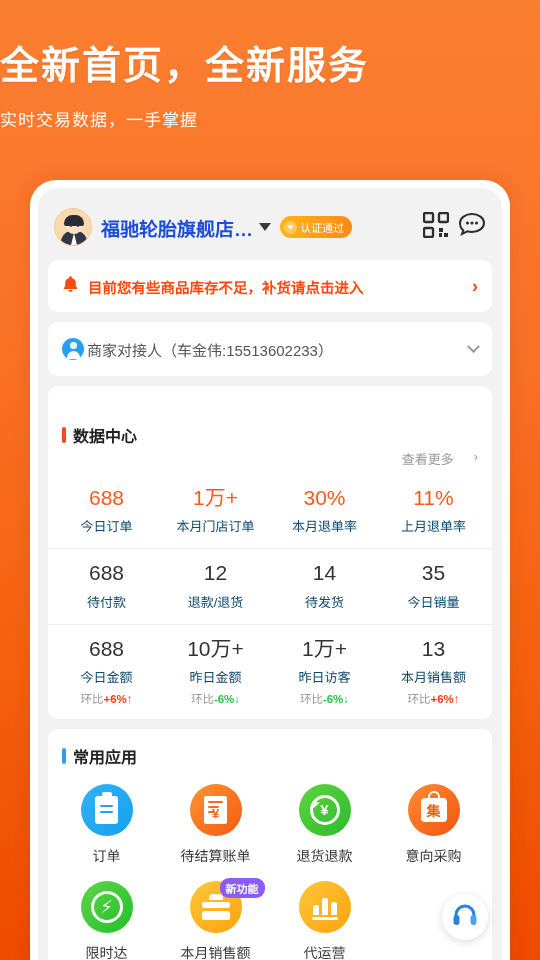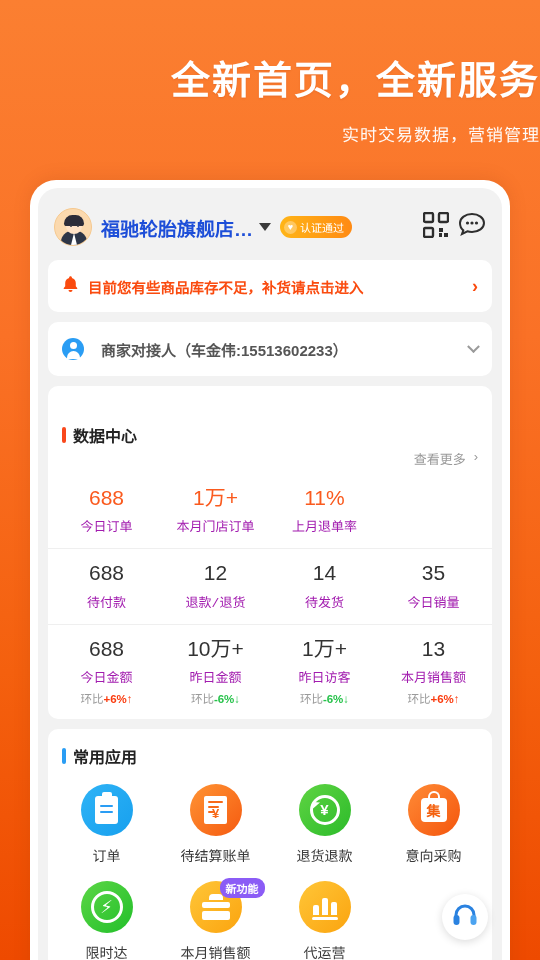--- a/index.html
+++ b/index.html
@@ -7,21 +7,21 @@
     width: 540px; height: 960px;
     font-family: "Liberation Sans", "DejaVu Sans", sans-serif;
     overflow: hidden;
   }
   body {
     background: linear-gradient(180deg, #FB7F31 0%, #FA7126 35%, #F4600E 70%, #EE4A00 100%);
     position: relative;
   }
 
   
-  .promo { text-align: right; padding-top: 59px; }
+  .promo { text-align: left; padding-top: 44px; }
   .promo-title {
     color: #ffffff;
     font-size: 39px;
     font-weight: bold;
     letter-spacing: 2px;
     line-height: 1.15;
     text-shadow: 0 1px 2px rgba(160,50,0,.18);
   }
   .promo-sub {
     color: #ffffff;
@@ -133,23 +133,22 @@
     color: #FA4B0F; font-size: 14.5px; font-weight: bold;
     flex: 1 1 auto;
   }
   .chev {
     color: #FA4B0F; font-size: 18px; font-weight: bold;
     line-height: 1;
   }
 
   
   .contact-row {
-    display: flex; align-items: center; gap: 17px;
+    display: flex; align-items: center; gap: 3px;
     padding: 16px 14px;
-    font-weight: bold;
   }
   .person-circle {
     width: 22px; height: 22px; border-radius: 50%;
     background: #2A9DF4; flex: 0 0 auto;
     position: relative;
   }
   .person-circle::before {
     content: ""; position: absolute;
     left: 7.5px; top: 4px; width: 7px; height: 7px;
     border-radius: 50%; background: #ffffff;
@@ -174,35 +173,35 @@
   }
   .sec-bar {
     width: 4px; height: 16px; border-radius: 2px;
     margin-right: 7px; flex: 0 0 auto;
   }
   .sec-bar.orange { background: #F9481C; }
   .sec-bar.blue { background: #2A9DF4; }
   .sec-title { font-size: 16px; font-weight: bold; color: #232323; }
   .sec-more {
     margin-left: auto; font-size: 13px; color: #9A9A9A;
-    display: flex; align-items: flex-start; gap: 8px; margin-top: 48px;
+    display: flex; align-items: flex-start; gap: 20px; margin-top: 48px;
   }
   .sec-more .arr { font-size: 13px; }
 
   
   .stat-row {
     display: grid; grid-template-columns: repeat(4, 1fr);
     padding: 11px 4px 13px 4px;
   }
   .stat-row.bordered { border-top: 1px solid #EFEFEF; }
   .stat-cell { text-align: center; }
   .stat-val { font-size: 21px; line-height: 1.25; }
   .stat-val.hot { color: #FA5A1E; }
   .stat-val.dark { color: #333333; }
-  .stat-label { font-size: 13px; color: #a21caf; margin-top: 5px; font-family: Liberation Mono, monospace; }
+  .stat-label { font-size: 13px; color: #0c4a6e; margin-top: 5px; }
   .stat-trend { font-size: 11.5px; color: #9A9A9A; margin-top: 4px; }
   .stat-trend .up { color: #FA3C0F; font-weight: bold; }
   .stat-trend .down { color: #26C24A; font-weight: bold; }
 
   
   .app-grid {
     display: grid; grid-template-columns: repeat(4, 1fr);
     padding: 10px 4px 6px 4px;
     row-gap: 16px;
   }
@@ -348,21 +347,21 @@
     box-shadow: 0 2px 8px rgba(0,0,0,.14);
     display: flex; align-items: center; justify-content: center;
     z-index: 5; cursor: pointer;
   }
 </style>
 </head>
 <body>
 
 <div class="promo">
   <div class="promo-title">全新首页，全新服务</div>
-  <div class="promo-sub">实时交易数据，营销管理</div>
+  <div class="promo-sub">实时交易数据，一手掌握</div>
 </div>
 
 <div class="phone">
   <div class="screen">
 
     <div class="topbar">
       <div class="avatar">
         <div class="body"></div>
           <div class="collar"></div>
         <div class="face"></div>
@@ -433,20 +432,24 @@
       <div class="stat-row">
         <div class="stat-cell">
           <div class="stat-val hot">688</div>
           <div class="stat-label">今日订单</div>
         </div>
         <div class="stat-cell">
           <div class="stat-val hot">1万+</div>
           <div class="stat-label">本月门店订单</div>
         </div>
         <div class="stat-cell">
+          <div class="stat-val hot">30%</div>
+          <div class="stat-label">本月退单率</div>
+        </div>
+        <div class="stat-cell">
           <div class="stat-val hot">11%</div>
           <div class="stat-label">上月退单率</div>
         </div>
       </div>
 
       <div class="stat-row bordered">
         <div class="stat-cell">
           <div class="stat-val dark">688</div>
           <div class="stat-label">待付款</div>
         </div>

